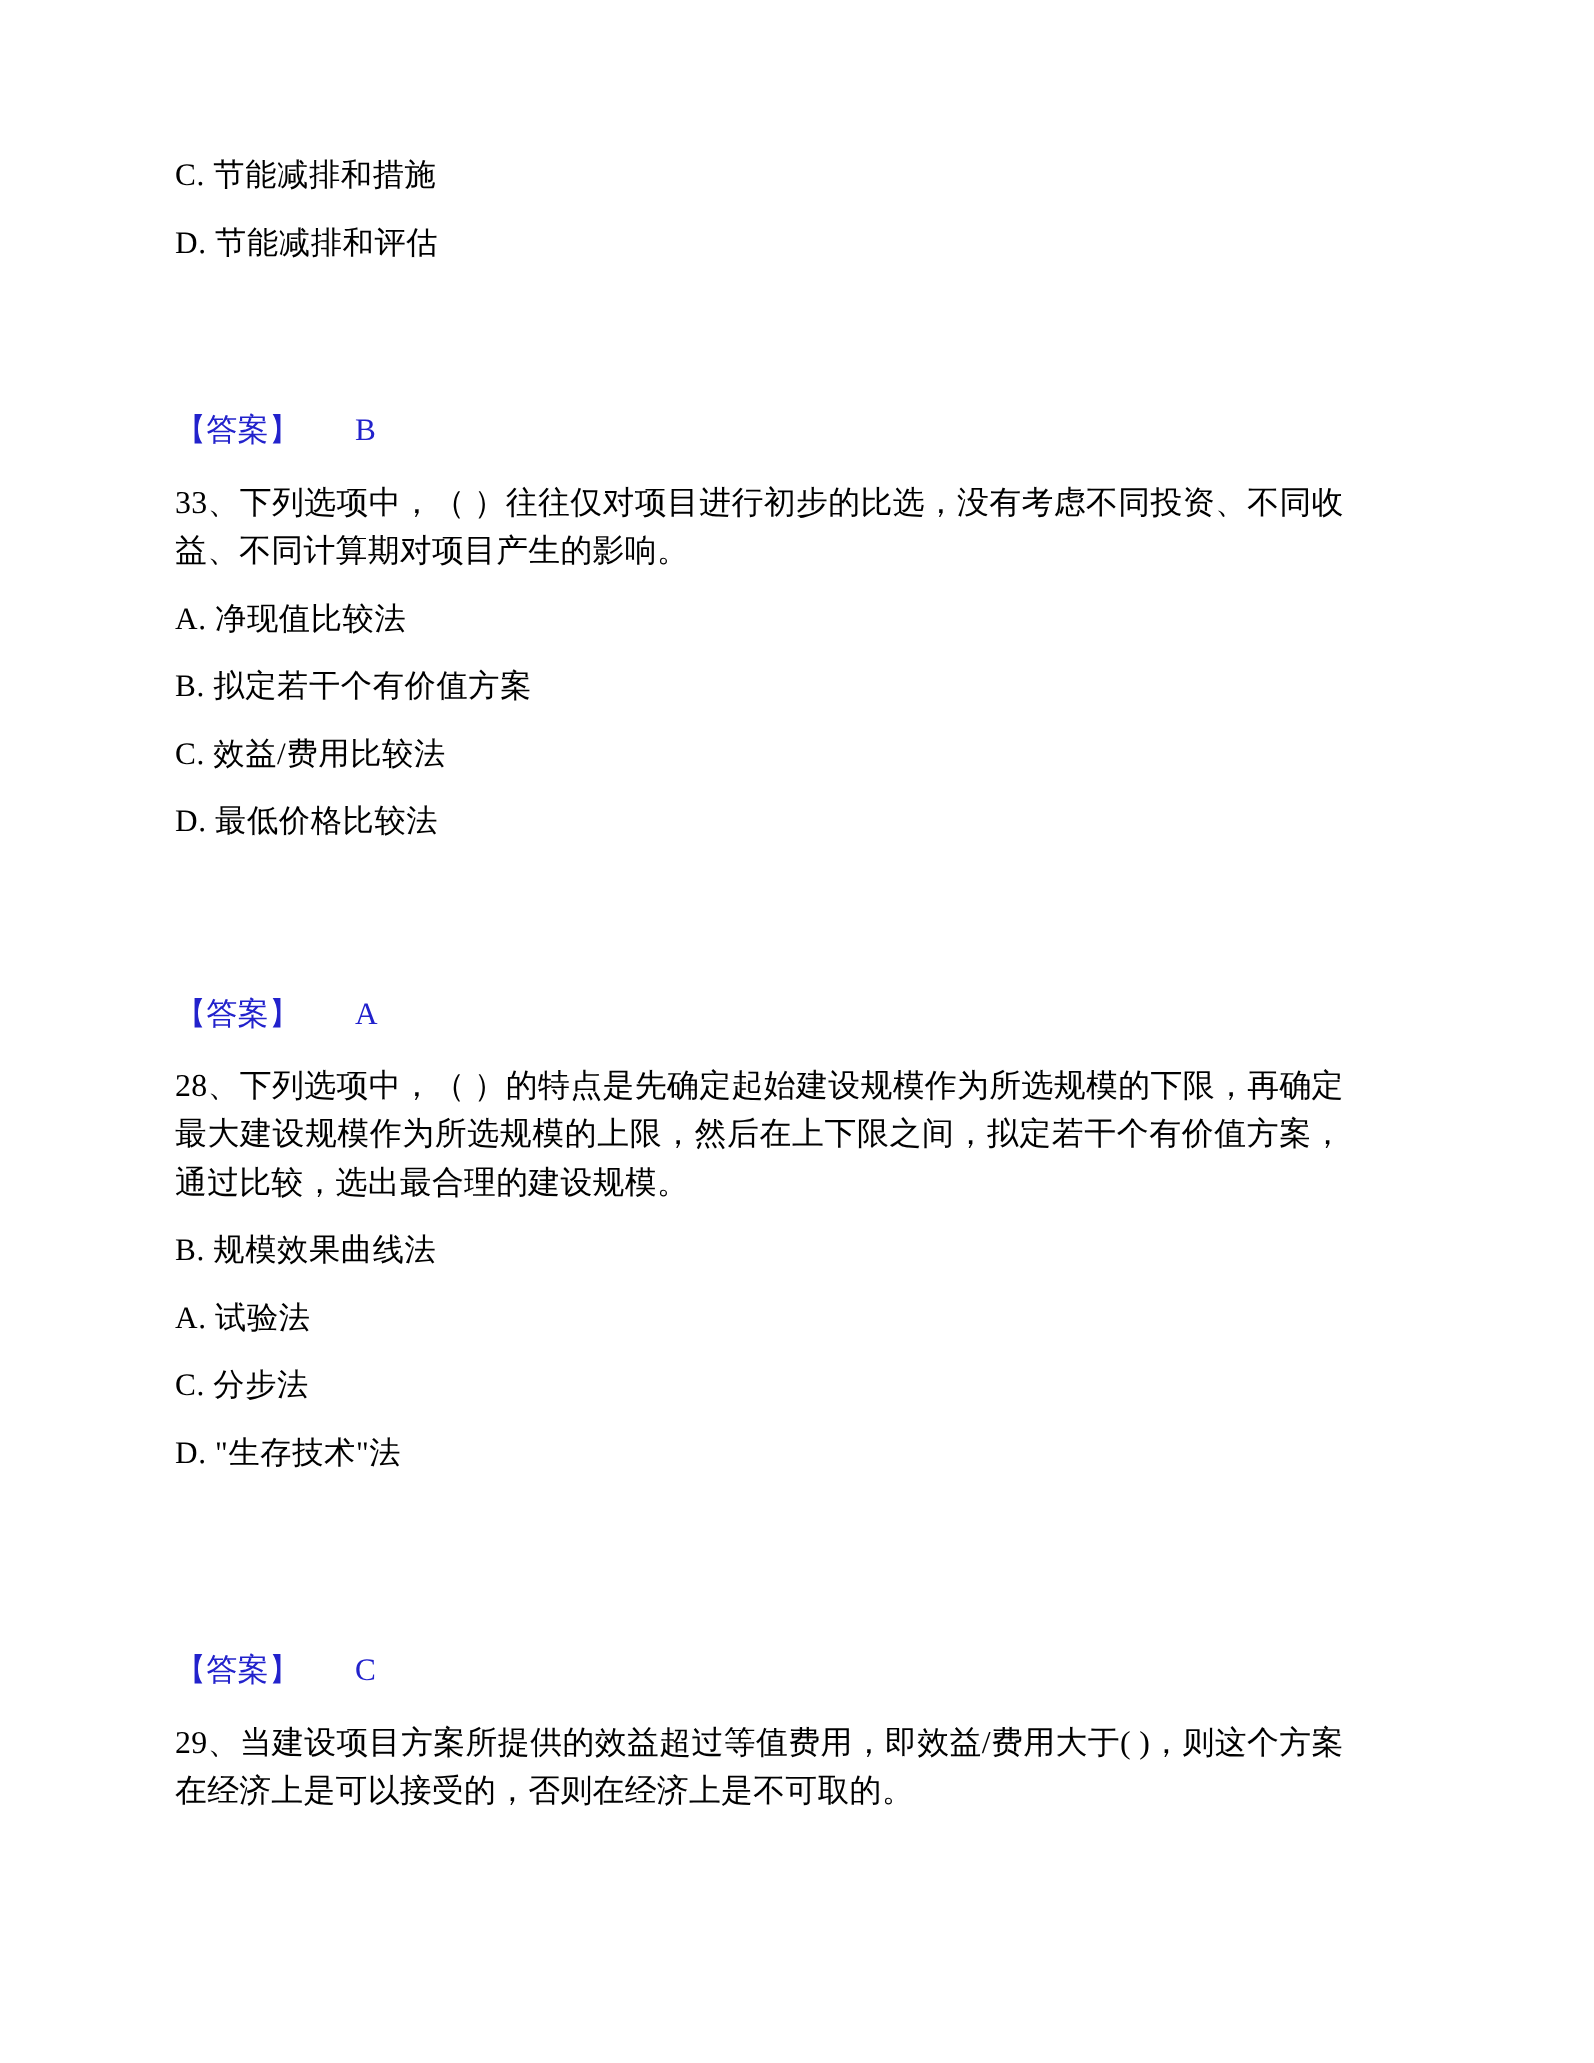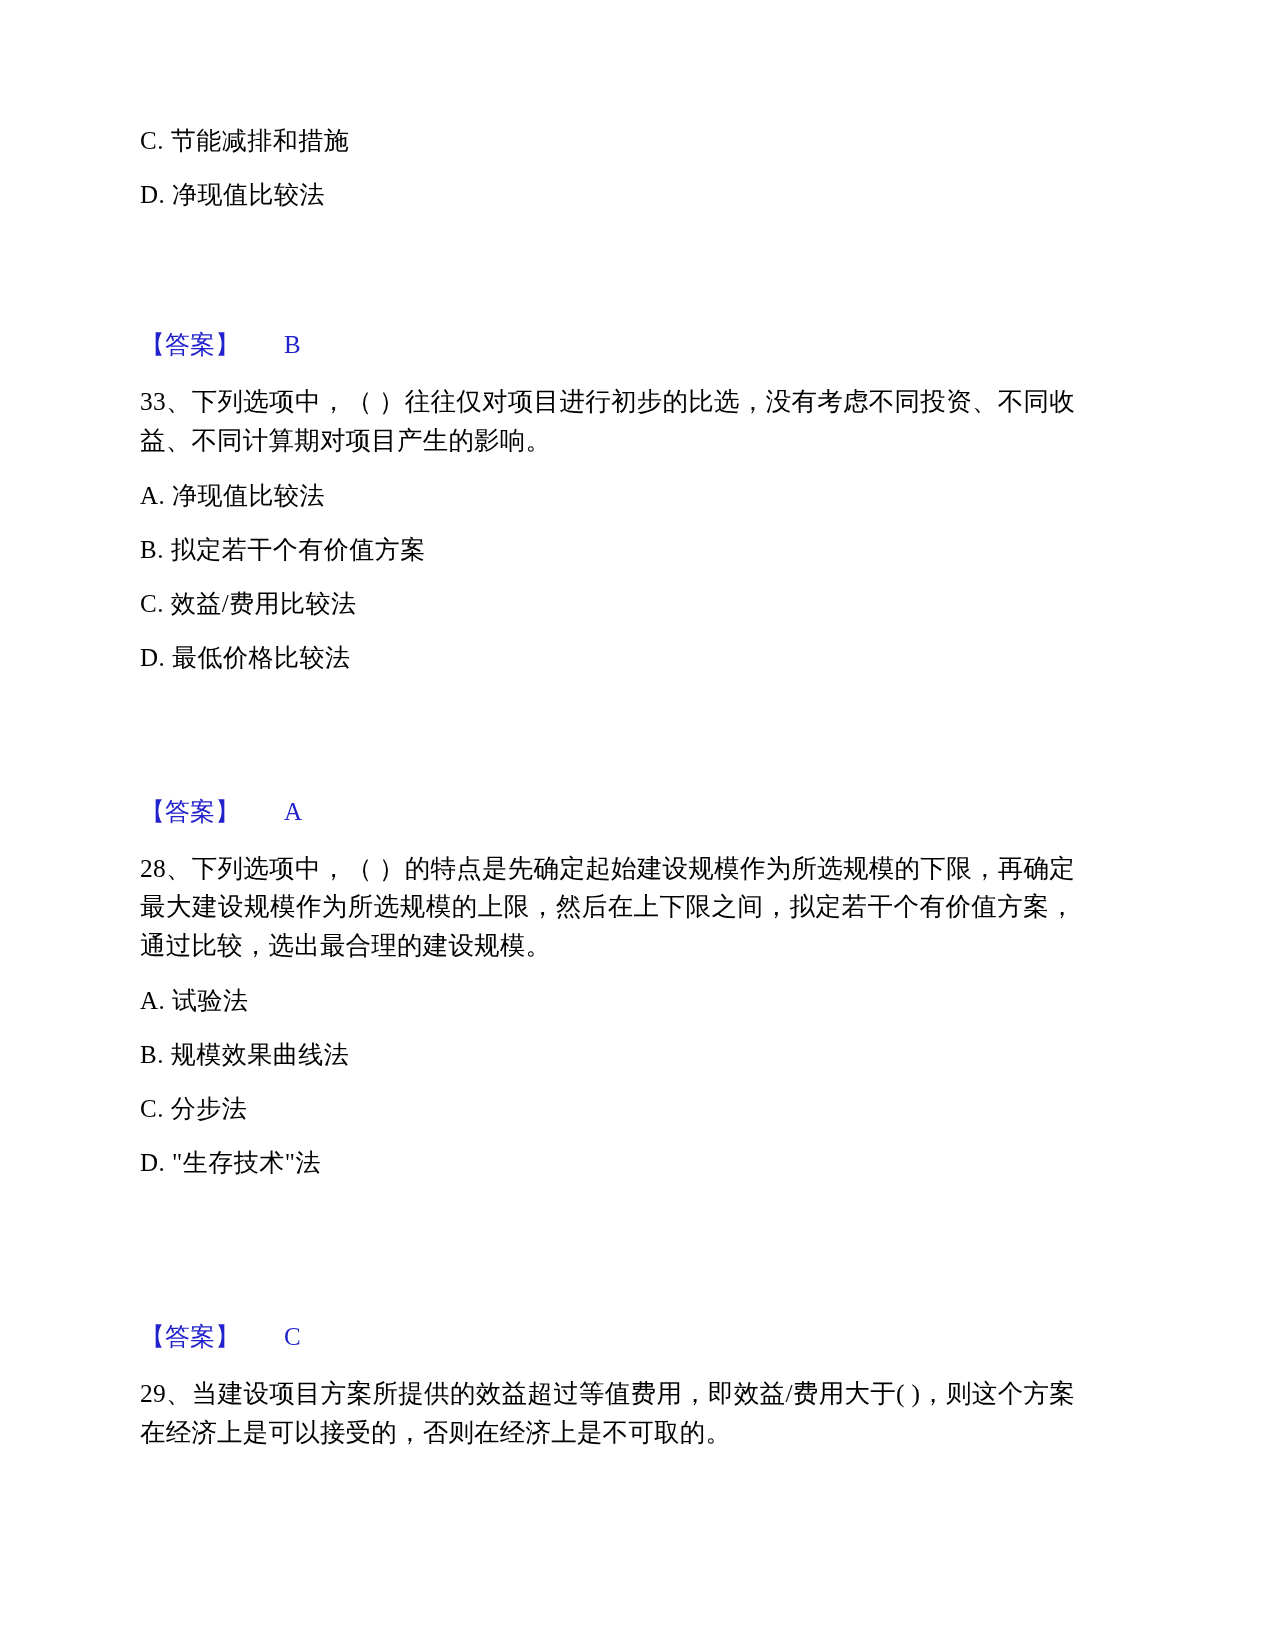--- a/index.html
+++ b/index.html
@@ -64,21 +64,21 @@
   .gap-block2 { height: 100px; }
   .gap-block3 { height: 120px; }
 </style>
 </head>
 <body>
 
 <div class="page">
   <div class="content">
 
     <div class="opt">C. 节能减排和措施</div>
-    <div class="opt">D. 净现值比较法</div>
+    <div class="opt">D. 节能减排和评估</div>
 
     <div class="gap-block"></div>
 
     <div class="answer-row">
       <span class="answer-label">【答案】</span><span class="answer-value">B</span>
     </div>
 
     <div class="qtext">33、下列选项中，（ ）往往仅对项目进行初步的比选，没有考虑不同投资、不同收益、不同计算期对项目产生的影响。</div>
 
     <div class="opt">A. 净现值比较法</div>
@@ -87,22 +87,22 @@
     <div class="opt">D. 最低价格比较法</div>
 
     <div class="gap-block2"></div>
 
     <div class="answer-row">
       <span class="answer-label">【答案】</span><span class="answer-value">A</span>
     </div>
 
     <div class="qtext">28、下列选项中，（ ）的特点是先确定起始建设规模作为所选规模的下限，再确定最大建设规模作为所选规模的上限，然后在上下限之间，拟定若干个有价值方案，通过比较，选出最合理的建设规模。</div>
 
+    <div class="opt">B. 规模效果曲线法</div>
     <div class="opt">A. 试验法</div>
-    <div class="opt">B. 规模效果曲线法</div>
     <div class="opt">C. 分步法</div>
     <div class="opt">D. "生存技术"法</div>
 
     <div class="gap-block3"></div>
 
     <div class="answer-row">
       <span class="answer-label">【答案】</span><span class="answer-value">C</span>
     </div>
 
     <div class="qtext">29、当建设项目方案所提供的效益超过等值费用，即效益/费用大于( )，则这个方案在经济上是可以接受的，否则在经济上是不可取的。</div>

